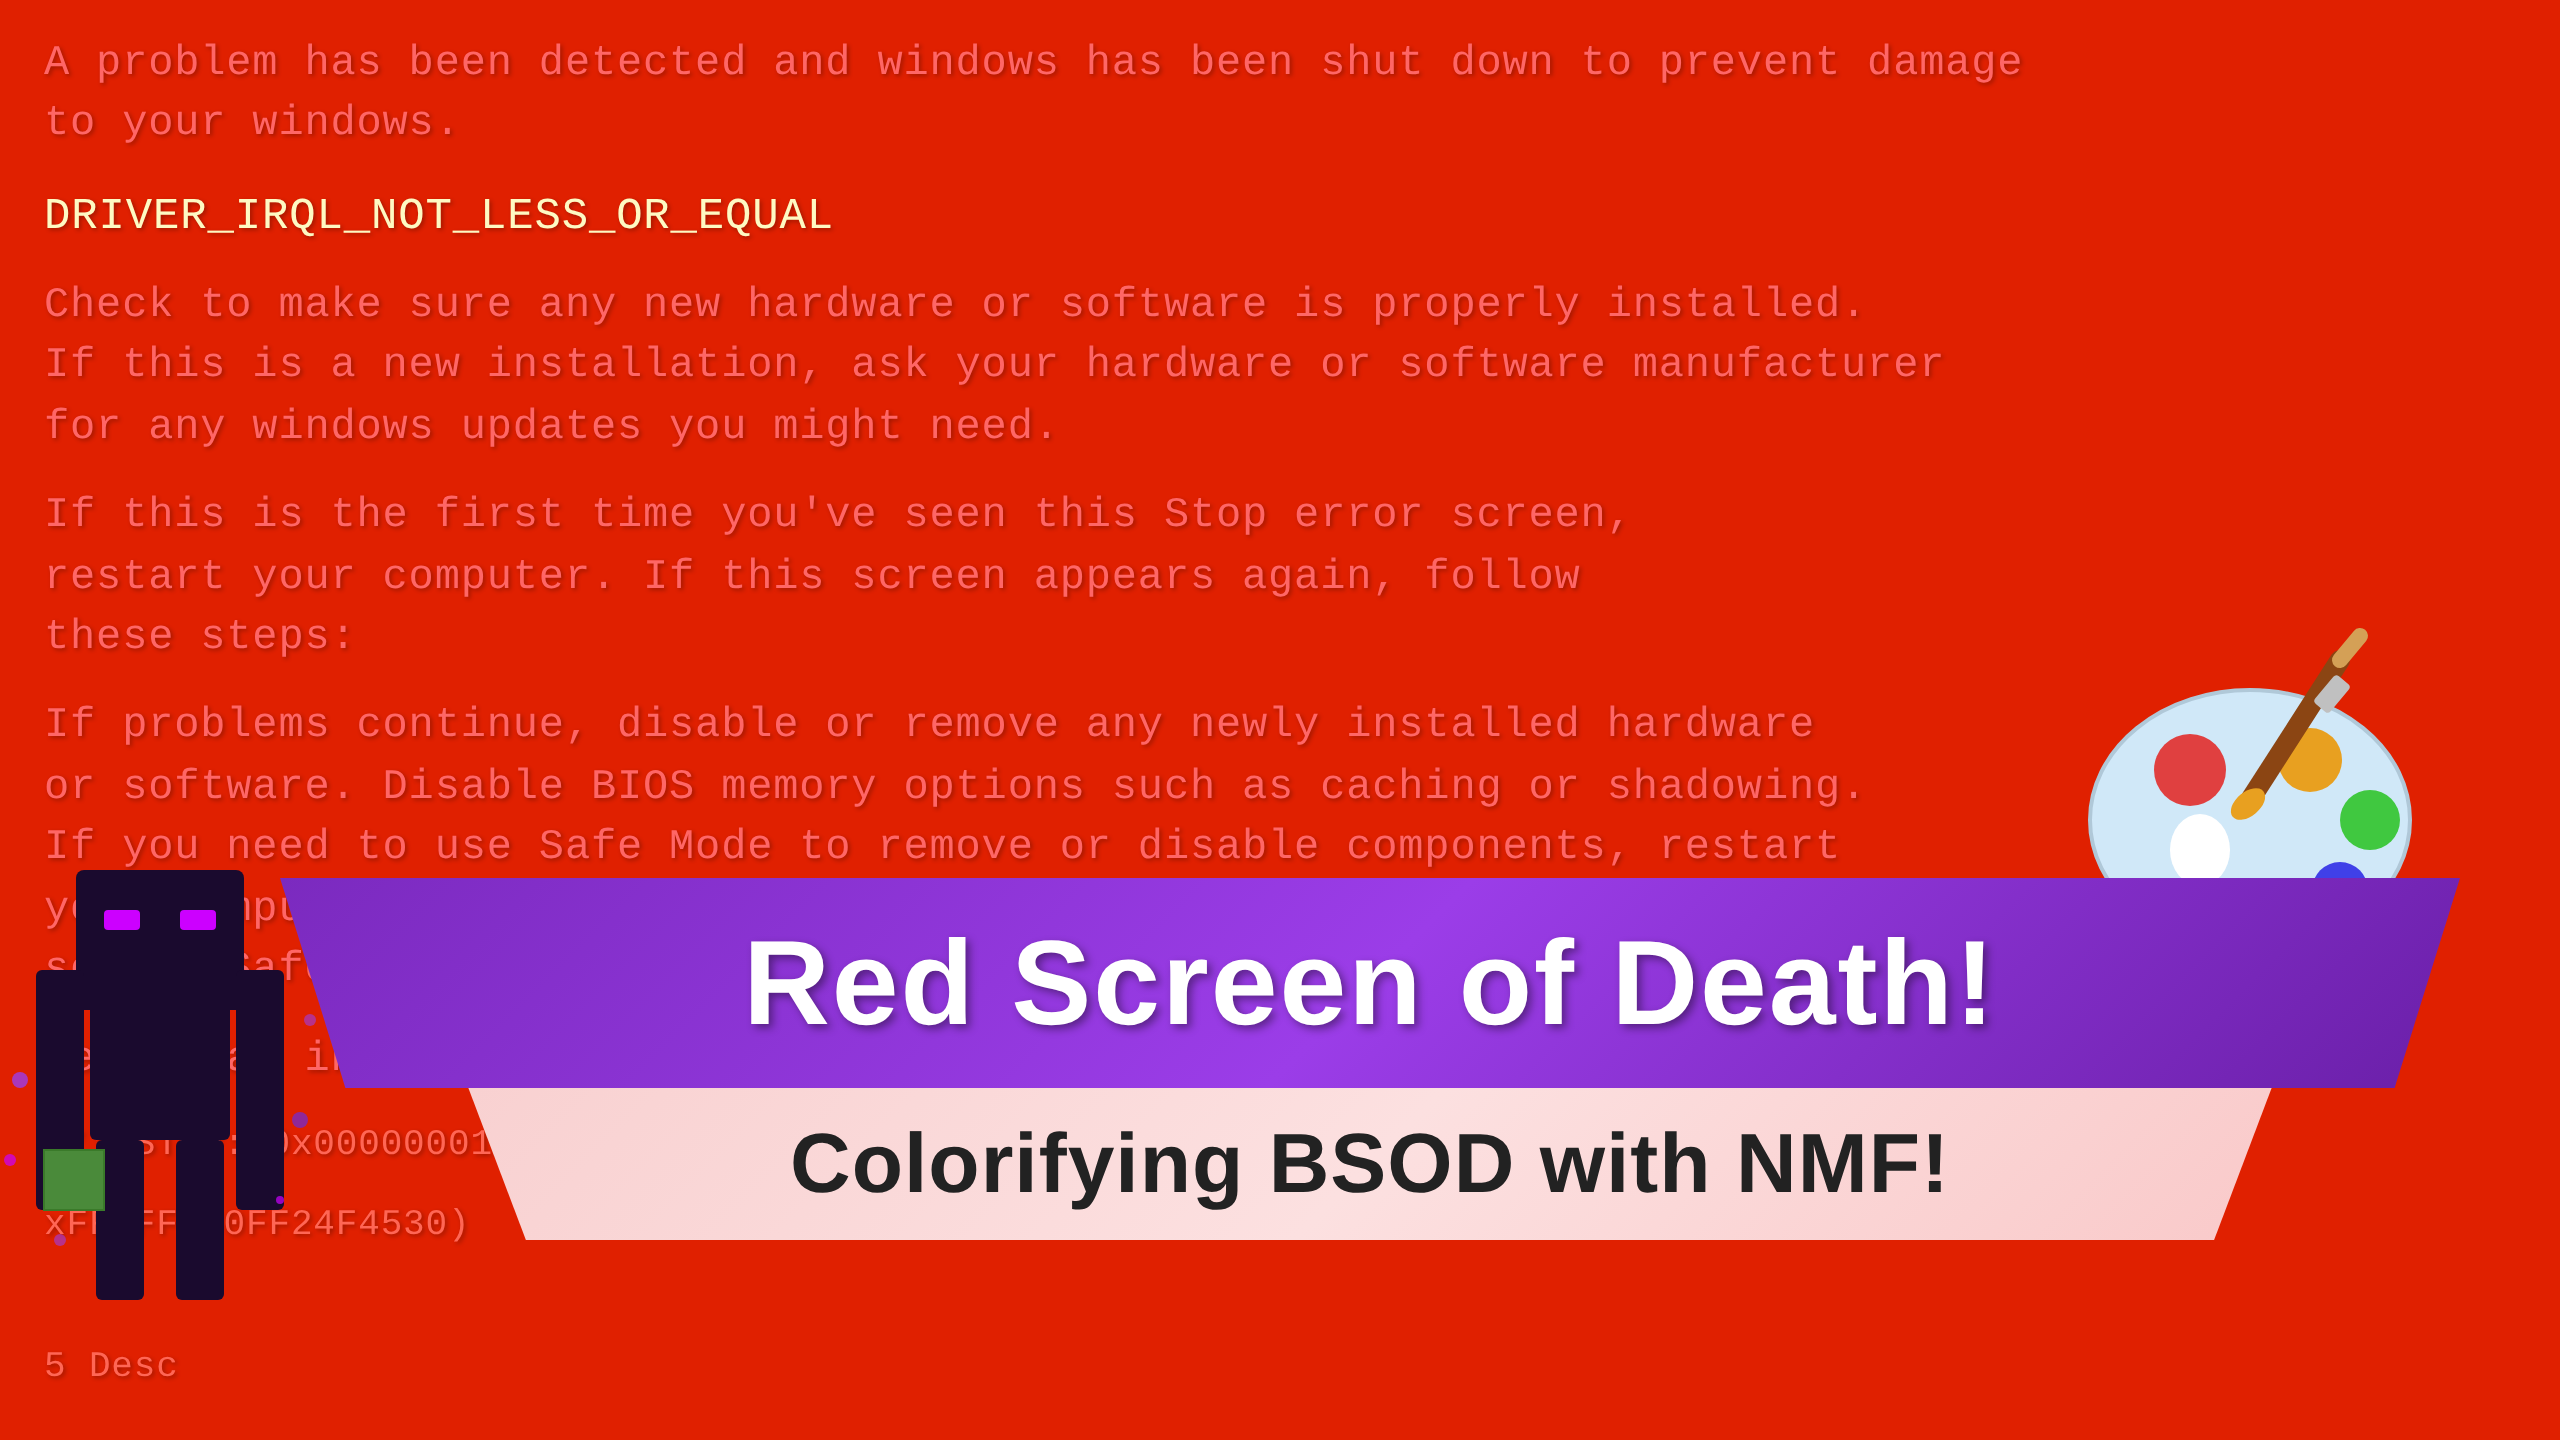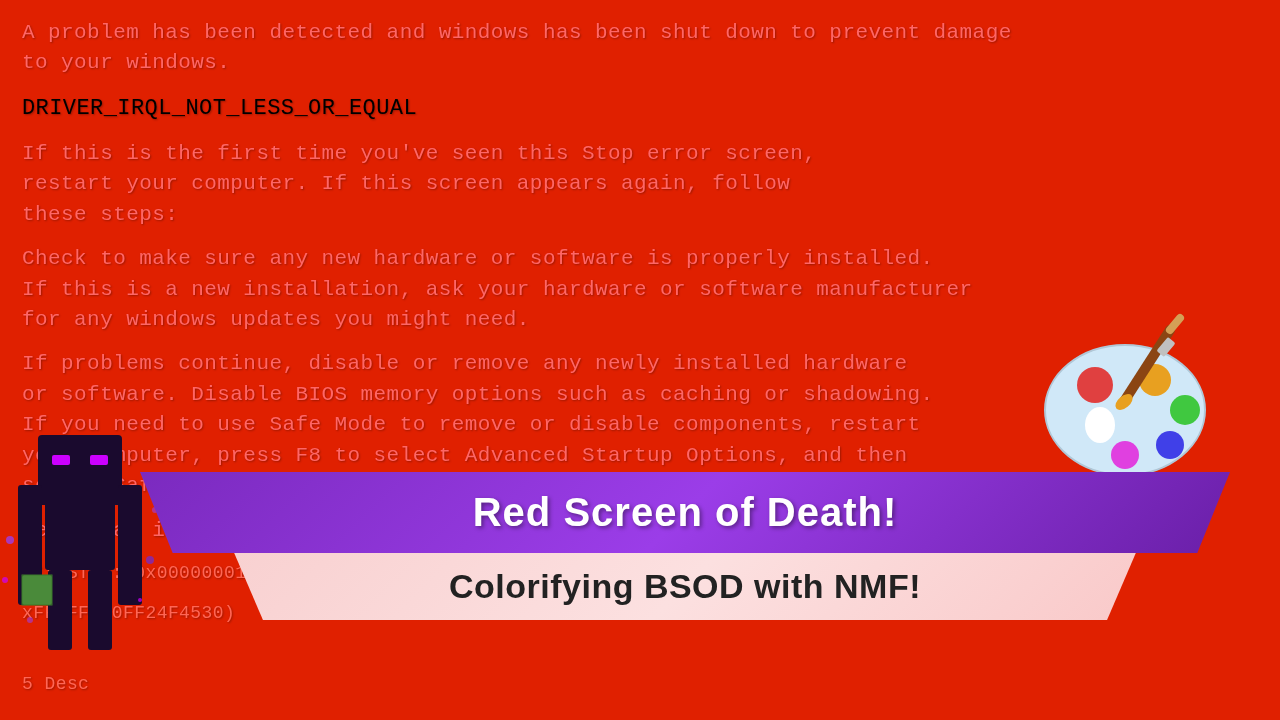--- a/index.html
+++ b/index.html
@@ -25,21 +25,21 @@
       text-shadow: 1px 1px 2px rgba(0,0,0,0.3);
     }
 
     .bsod-text p {
       margin-bottom: 14px;
     }
 
     .bsod-text .error-code {
       font-size: 22px;
       margin-bottom: 14px;
-      color: #000000;
+      color: #fef9c3;
     }
 
     .technical-section {
       margin-top: 10px;
     }
 
     .tech-line {
       font-size: 18px;
       color: #ff6655;
       word-break: break-all;
@@ -78,64 +78,64 @@
       background: linear-gradient(135deg, #7b2abf, #9b3de8, #6a1fa8);
       width: 100%;
       padding: 18px 40px;
       position: relative;
       clip-path: polygon(0 0, 100% 0, 97% 100%, 3% 100%);
     }
 
     .purple-banner h1 {
       color: white;
       font-family: 'Arial Rounded MT Bold', 'Arial', sans-serif;
-      font-size: 40px;
+      font-size: 60px;
       font-weight: 900;
       text-align: center;
       letter-spacing: 1px;
       text-shadow: 2px 2px 4px rgba(0,0,0,0.4);
     }
 
     .pink-banner {
       background: linear-gradient(135deg, #f8d0d0, #fce0e0, #f9c8c8);
       width: 88%;
       padding: 14px 40px;
       clip-path: polygon(3% 0, 97% 0, 94% 100%, 6% 100%);
     }
 
     .pink-banner h2 {
       color: #222;
       font-family: 'Arial', sans-serif;
-      font-size: 34px;
+      font-size: 42px;
       font-weight: 700;
       text-align: center;
       letter-spacing: 0.5px;
     }
   </style>
 </head>
 <body>
 
 <div class="bsod-text">
   <p>
     <span>A problem has been detected and windows has been shut down to prevent damage</span><br>
     <span>to your windows.</span>
   </p>
 
   <p class="error-code">DRIVER_IRQL_NOT_LESS_OR_EQUAL</p>
 
   <p>
+    Check to make sure any new hardware or software is properly installed.<br>
+    If this is a new installation, ask your hardware or software manufacturer<br>
+    for any windows updates you might need.
+  </p>
+
+  <p>
     If this is the first time you've seen this Stop error screen,<br>
     restart your computer. If this screen appears again, follow<br>
     these steps:
-  </p>
-
-  <p>
-    Check to make sure any new hardware or software is properly installed.<br>
-    If this is a new installation, ask your hardware or software manufacturer<br>
-    for any windows updates you might need.
   </p>
 
   <p>
     If problems continue, disable or remove any newly installed hardware<br>
     or software. Disable BIOS memory options such as caching or shadowing.<br>
     If you need to use Safe Mode to remove or disable components, restart<br>
     your computer, press F8 to select Advanced Startup Options, and then<br>
     select Safe Mode.
   </p>
 

